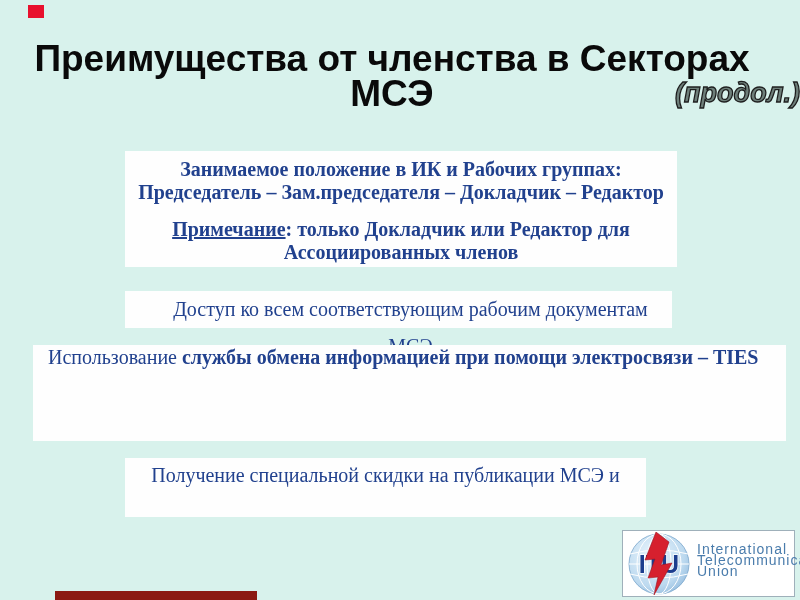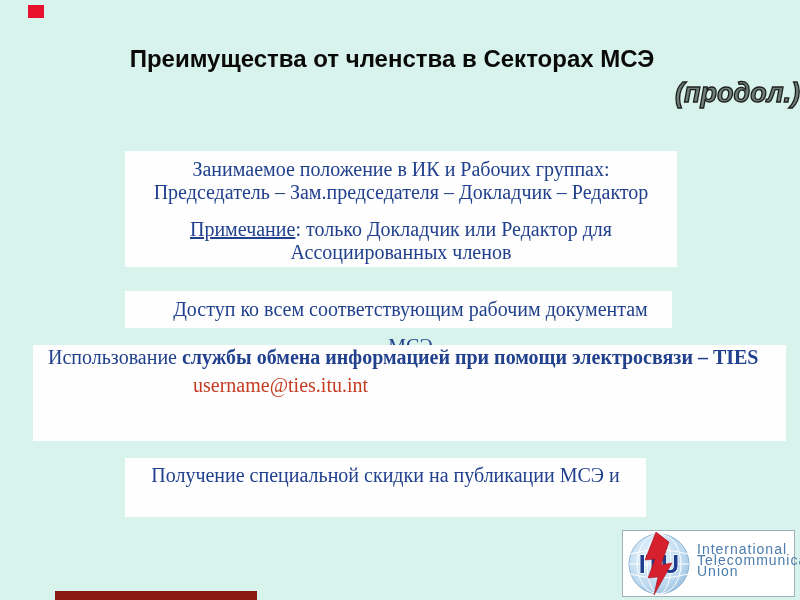--- a/index.html
+++ b/index.html
@@ -9,32 +9,32 @@
     background:#d8f2ec;
     font-family:"Liberation Serif", serif;
   }
   
   .red-square{position:absolute;left:28px;top:5px;width:16px;height:13px;background:#e8112d;}
   .bottom-bar{position:absolute;left:55px;top:591px;width:202px;height:9px;background:#8b1a12;}
   
   .title{
     position:absolute;left:0;top:41px;width:784px;text-align:center;
     font-family:"Liberation Sans", sans-serif;font-weight:bold;
-    font-size:24px;line-height:35px;color:#0a0a0a;letter-spacing:0px;
+    font-size:37px;line-height:35px;color:#0a0a0a;letter-spacing:0px;
   }
   .subtitle{
     position:absolute;left:0;top:77px;width:800px;text-align:right;
     font-family:"Liberation Sans", sans-serif;font-weight:bold;font-style:italic;
     font-size:27px;line-height:32px;color:#6e7f7a;
     -webkit-text-stroke:1.3px #1d1d1d;
   }
   
   .box{position:absolute;background:#fefefe;color:#21418e;font-size:20px;box-sizing:border-box;}
   .box1{left:125px;top:151px;width:552px;height:116px;text-align:center;padding-top:7px;}
-  .box1 .line{line-height:23px;}
+  .box1 .line{line-height:23px;font-weight:bold;}
   .box1 .note{margin-top:14px;}
   .note-label{text-decoration:underline;}
   .box2{left:125px;top:291px;width:547px;height:37px;text-align:center;line-height:37px;padding-left:24px;}
   .box3{left:33px;top:345px;width:753px;height:96px;padding-top:0;}
   .box3 .ties-line1{margin-left:15px;line-height:25px;}
   .box3 .ties-bold{font-weight:bold;}
   .box3 .email{margin:3px 0 0 160px;line-height:24px;color:#c43c22;}
   .box3 .reg-line{margin:9px 0 0 20px;line-height:25px;}
   .box3 .reg-url{color:#c43c22;margin-left:30px;}
   .box4{left:125px;top:458px;width:521px;height:59px;text-align:center;padding-top:4px;}
@@ -72,21 +72,20 @@
   </div>
 
   <div class="box box2">
     <span>Доступ ко всем соответствующим рабочим документам МСЭ</span>
   </div>
 
   <div class="box box3">
     <div class="ties-line1">
       <span>Использование </span><span class="ties-bold">службы обмена информацией при помощи электросвязи – TIES</span>
     </div>
-    <div class="email">username@ties.itu.int</div>
   </div>
 
   <div class="box box4">
     <div class="line">Получение специальной скидки на публикации МСЭ и</div>
   </div>
 
   <div class="bottom-bar"></div>
 
   <div class="logo">
     <svg class="logo-globe" width="68" height="64" viewBox="0 0 68 64" xmlns="http://www.w3.org/2000/svg">

